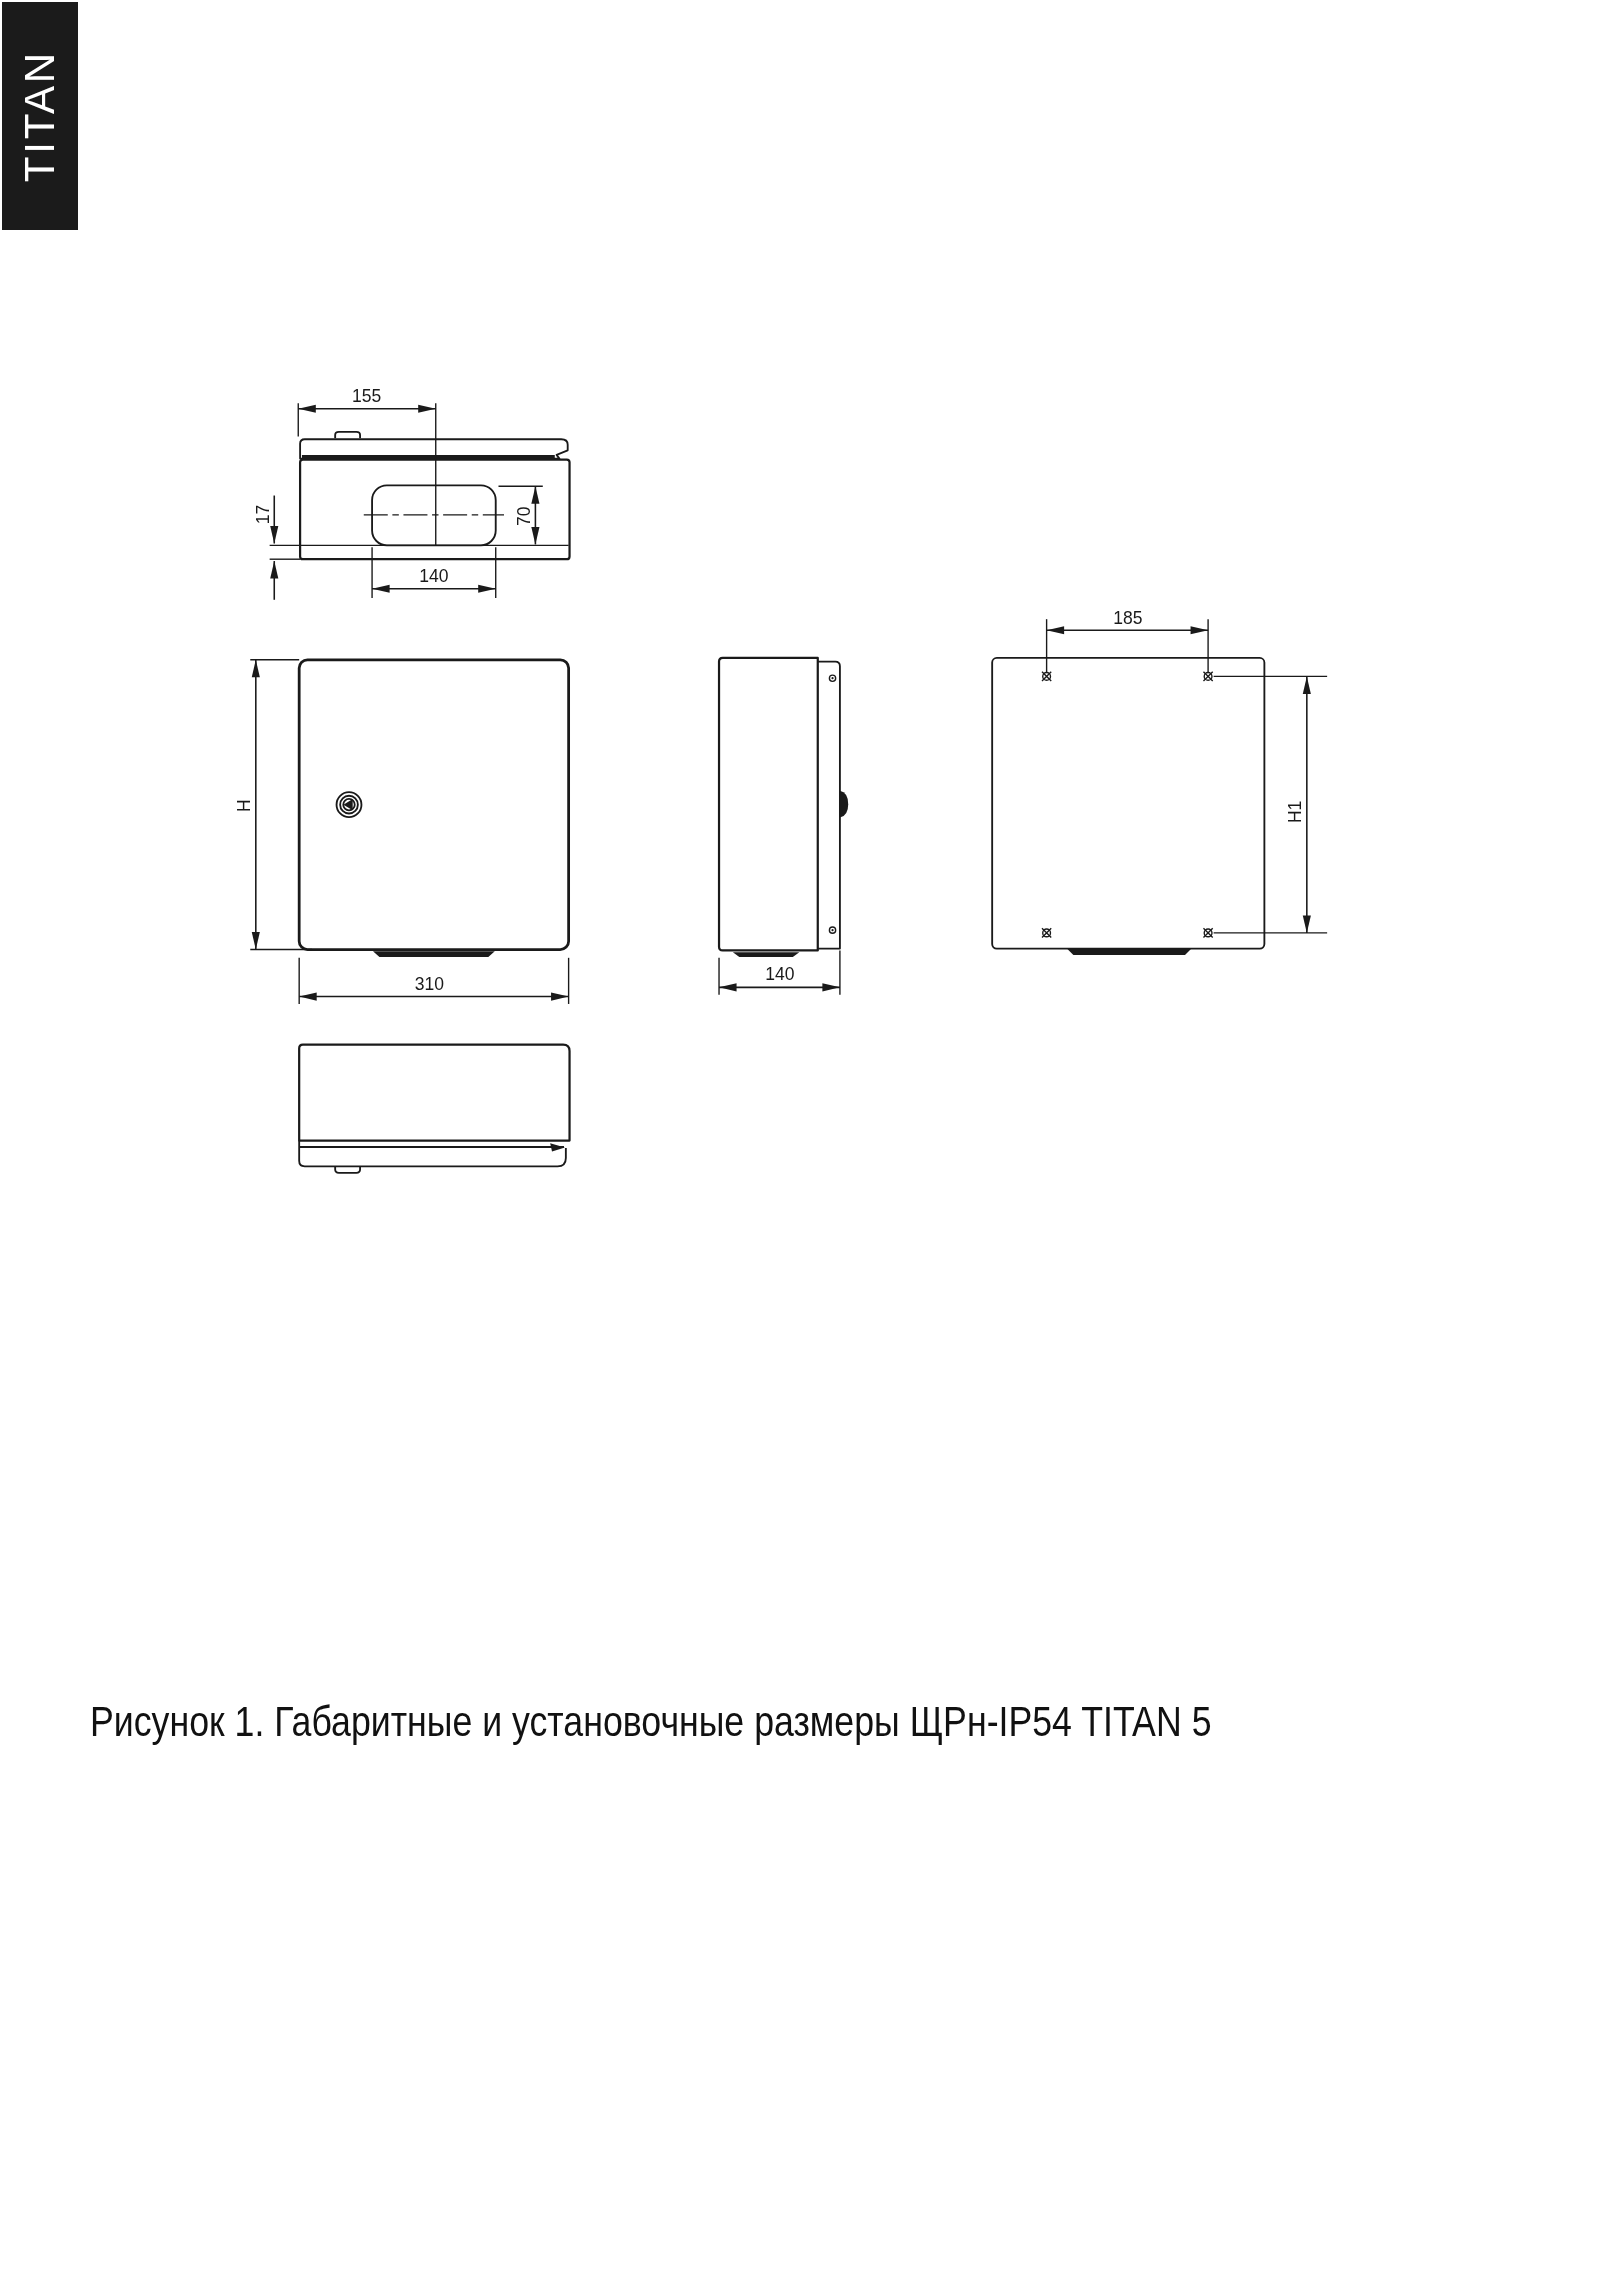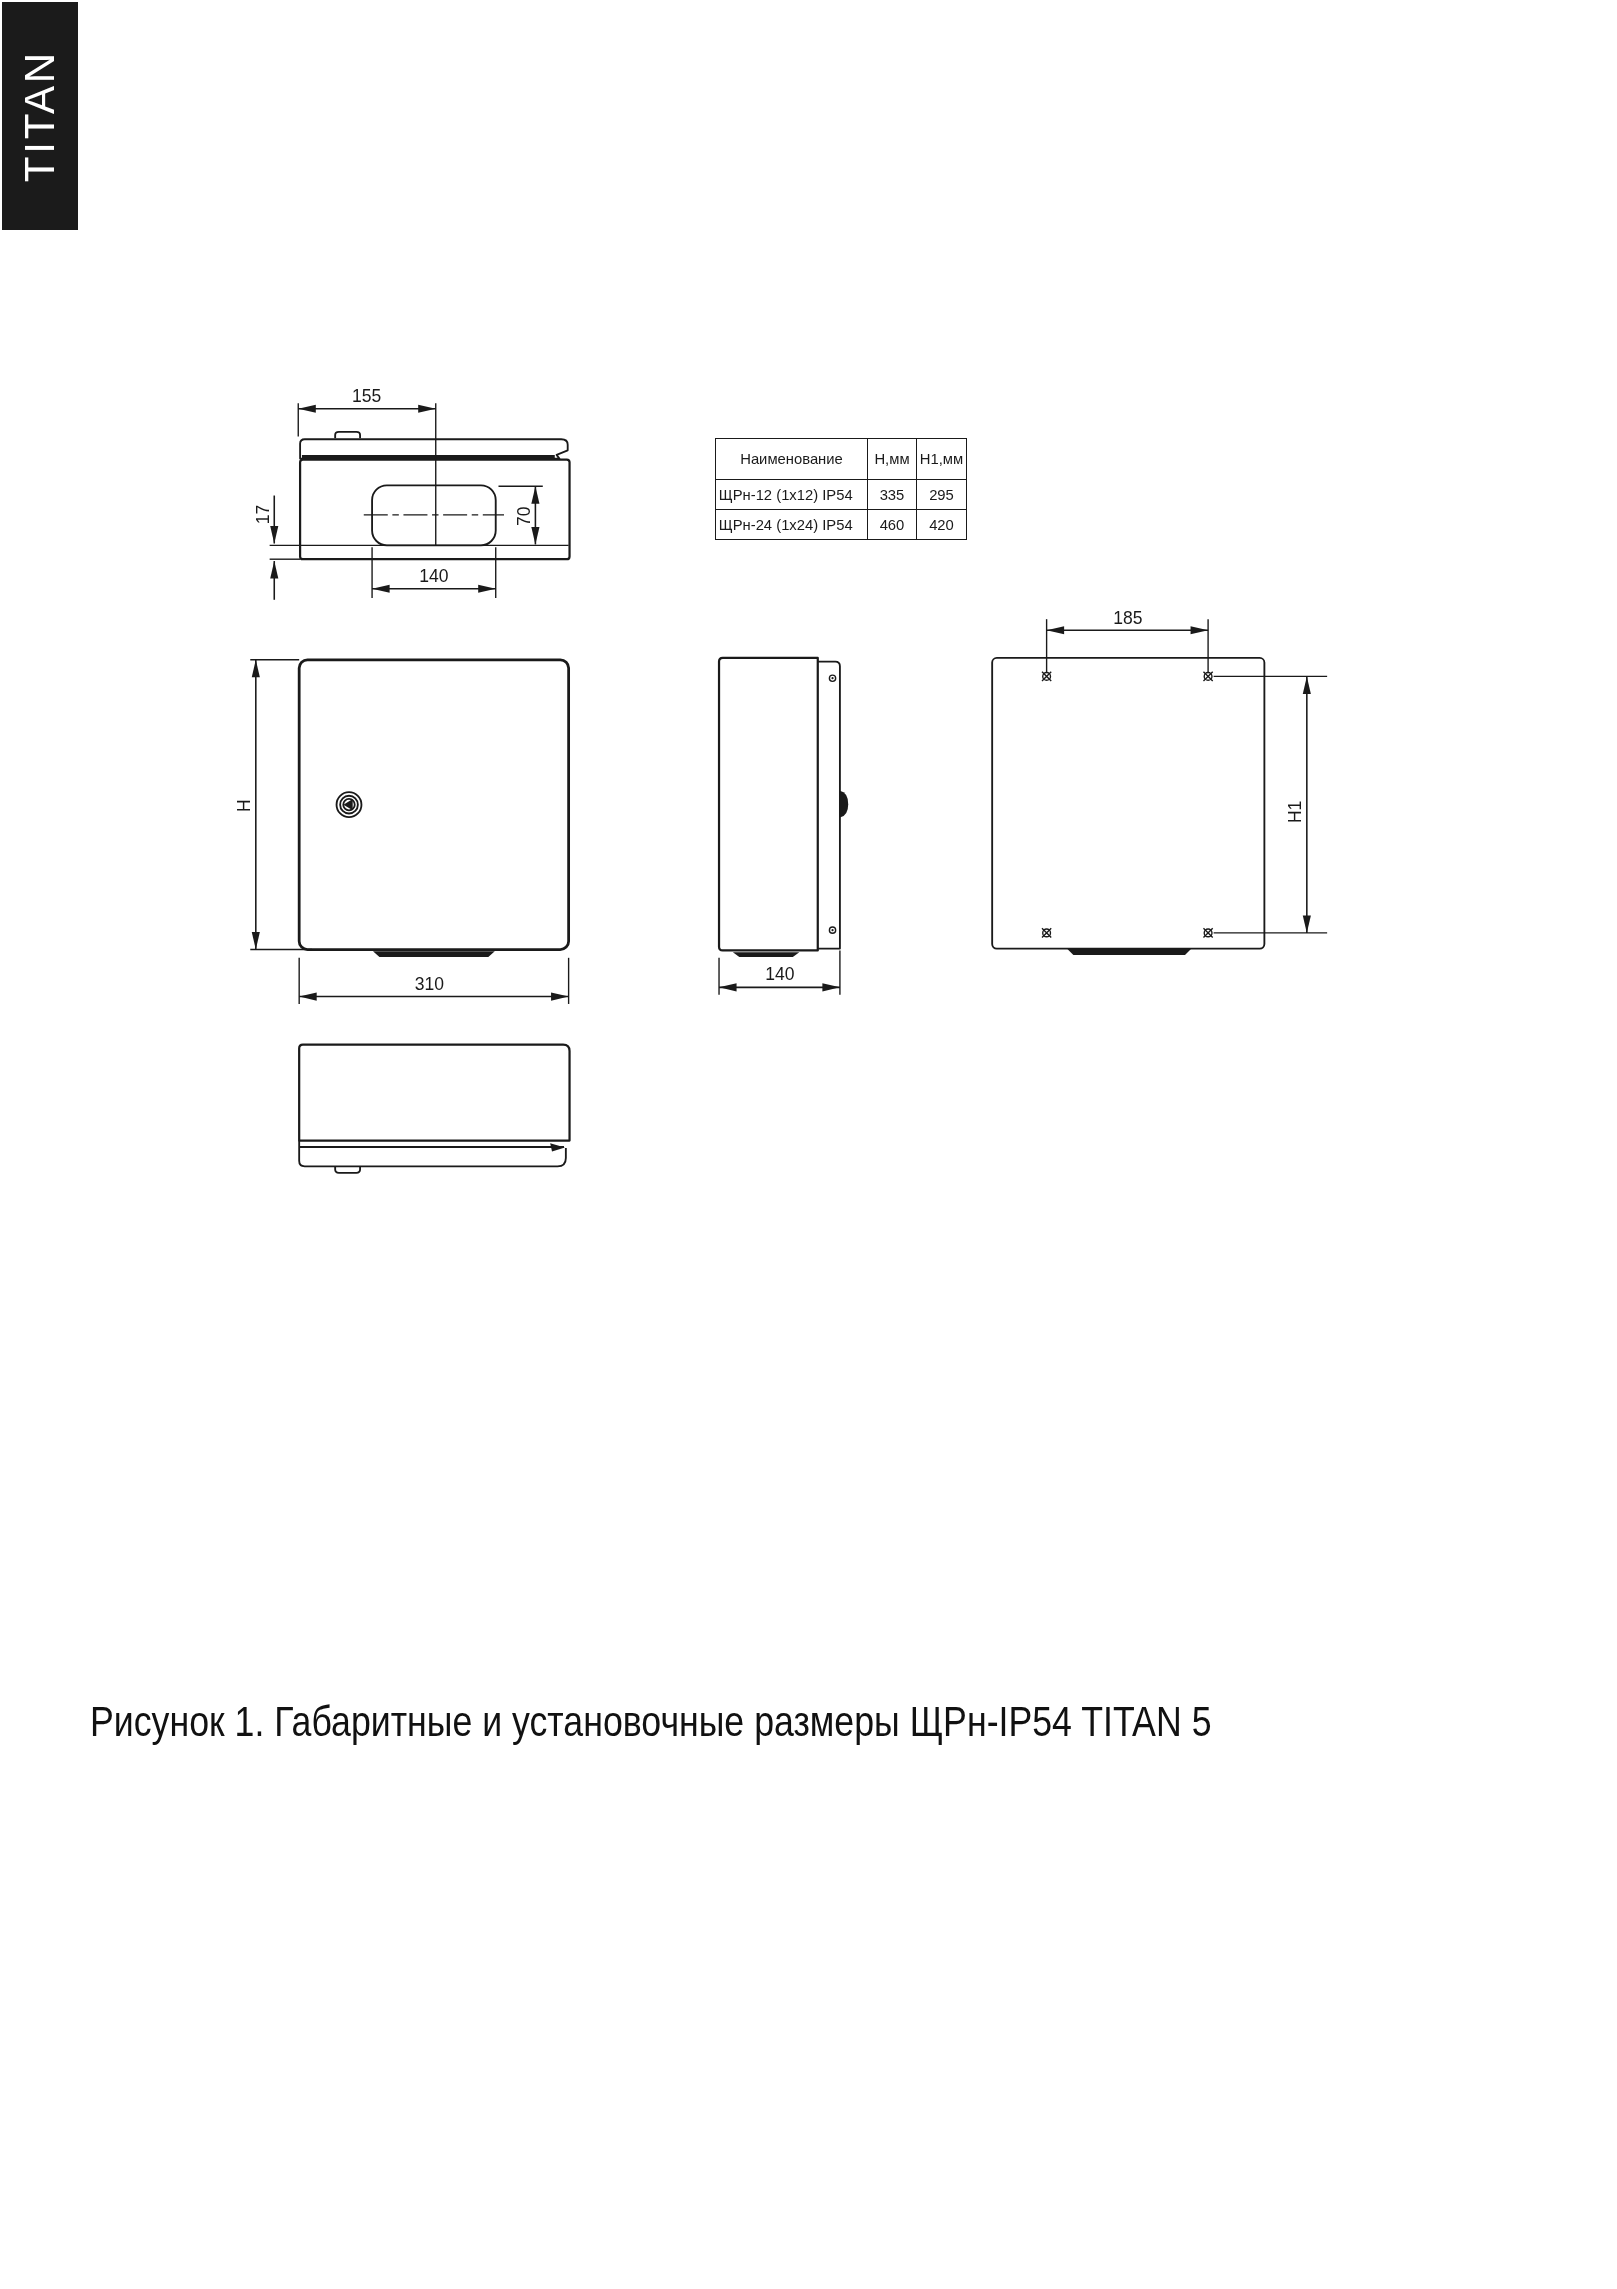--- a/index.html
+++ b/index.html
@@ -177,38 +177,17 @@
 
     <g>
       <path class="ol" d="M324,1136 Q324,1132 328,1132 L610,1132 Q617,1132 617,1139 L617,1236 L324,1236 Z"></path>
       <path class="ol2" d="M324,1236 L324,1258 Q324,1264 330,1264 L604,1264 Q613,1264 613,1255 L613,1244" stroke-width="2.2"></path>
       <line class="ol2" x1="324" y1="1243" x2="611" y2="1243" stroke-width="2"></line>
       <path class="blk" d="M596,1239 L612,1243.5 L598,1248 Z"></path>
       <path class="ol2" d="M363,1264 L363,1267.5 Q363,1271 367,1271 L386,1271 Q390,1271 390,1267.5 L390,1264"></path>
     </g>
   </svg>
 
-  <table class="spec-table">
-    <thead>
-      <tr>
-        <th class="c-name">Наименование</th>
-        <th class="c-h">Н,мм</th>
-        <th class="c-h1">Н1,мм</th>
-      </tr>
-    </thead>
-    <tbody>
-      <tr>
-        <td class="c-name">ЩРн-12 (1x12) IP54</td>
-        <td class="c-h">335</td>
-        <td class="c-h1">295</td>
-      </tr>
-      <tr>
-        <td class="c-name">ЩРн-24 (1x24) IP54</td>
-        <td class="c-h">460</td>
-        <td class="c-h1">420</td>
-      </tr>
-    </tbody>
-  </table>
 
   <div class="caption">Рисунок 1. Габаритные и установочные размеры ЩРн-IP54 TITAN 5</div>
 
 </div>
 
 
 </body></html>

